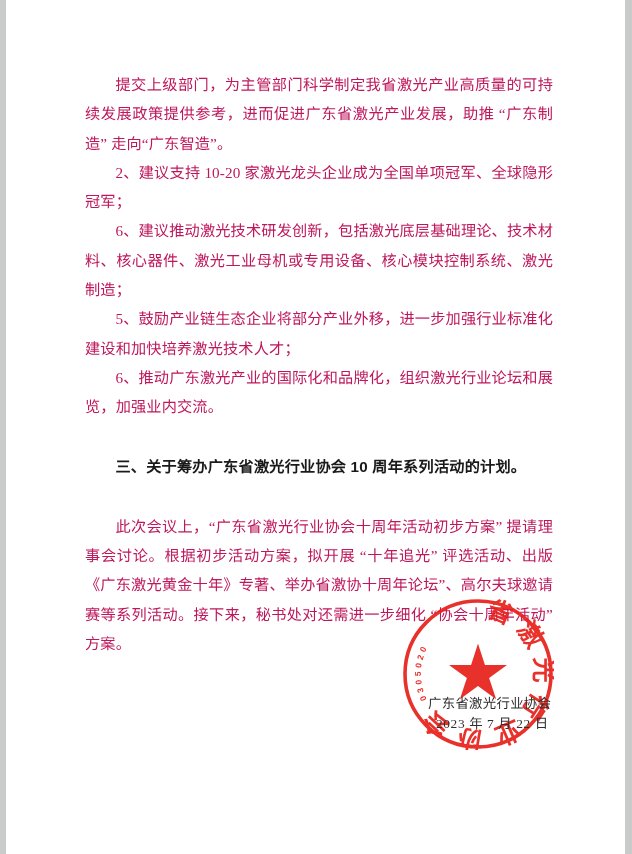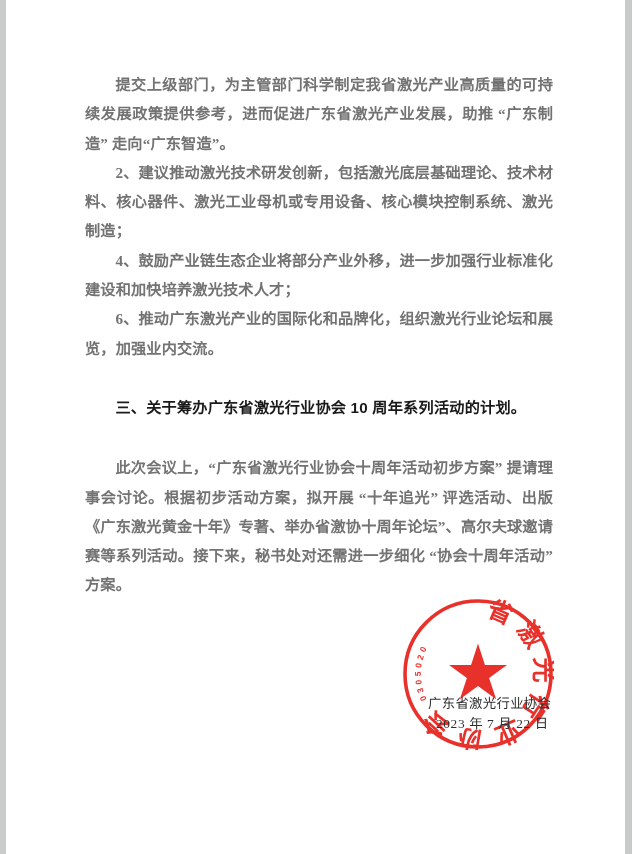--- a/index.html
+++ b/index.html
@@ -26,25 +26,24 @@
   .content {
     position: absolute;
     left: 79px;
     top: 70px;
     width: 468px;
   }
   p {
     margin: 0;
     font-size: 15.2px;
     line-height: 29.3px;
-    color: #737373;
+    color: #be185d;
     text-align: justify;
     text-justify: inter-ideograph;
     letter-spacing: 0.15px;
-    font-weight: bold;
   }
   p.indent { text-indent: 2em; }
   p.heading {
     font-family: "Liberation Sans", "DejaVu Sans", sans-serif;
     font-weight: bold;
     color: #1a1a1a;
     text-indent: 2em;
     letter-spacing: 0.2px;
   }
   .gap-md { height: 30px; }
@@ -91,22 +90,23 @@
 </style>
 </head>
 <body>
 
 <div class="page">
 
   <div class="content">
 
     <p class="indent">提交上级部门，为主管部门科学制定我省激光产业高质量的可持续发展政策提供参考，进而促进广东省激光产业发展，助推 “广东制造” 走向“广东智造”。</p>
 
-    <p class="indent">2、建议推动激光技术研发创新，包括激光底层基础理论、技术材料、核心器件、激光工业母机或专用设备、核心模块控制系统、激光制造；</p>
-    <p class="indent">4、鼓励产业链生态企业将部分产业外移，进一步加强行业标准化建设和加快培养激光技术人才；</p>
+    <p class="indent">2、建议支持 10-20 家激光龙头企业成为全国单项冠军、全球隐形冠军；</p>
+    <p class="indent">6、建议推动激光技术研发创新，包括激光底层基础理论、技术材料、核心器件、激光工业母机或专用设备、核心模块控制系统、激光制造；</p>
+    <p class="indent">5、鼓励产业链生态企业将部分产业外移，进一步加强行业标准化建设和加快培养激光技术人才；</p>
     <p class="indent">6、推动广东激光产业的国际化和品牌化，组织激光行业论坛和展览，加强业内交流。</p>
 
     <div class="gap-md"></div>
 
     <p class="heading">三、关于筹办广东省激光行业协会 10 周年系列活动的计划。</p>
 
     <div class="gap-lg"></div>
 
     <p class="indent">此次会议上，“广东省激光行业协会十周年活动初步方案” 提请理事会讨论。根据初步活动方案，拟开展 “十年追光” 评选活动、出版《广东激光黄金十年》专著、举办省激协十周年论坛”、高尔夫球邀请赛等系列活动。接下来，秘书处对还需进一步细化 “协会十周年活动” 方案。</p>
 

